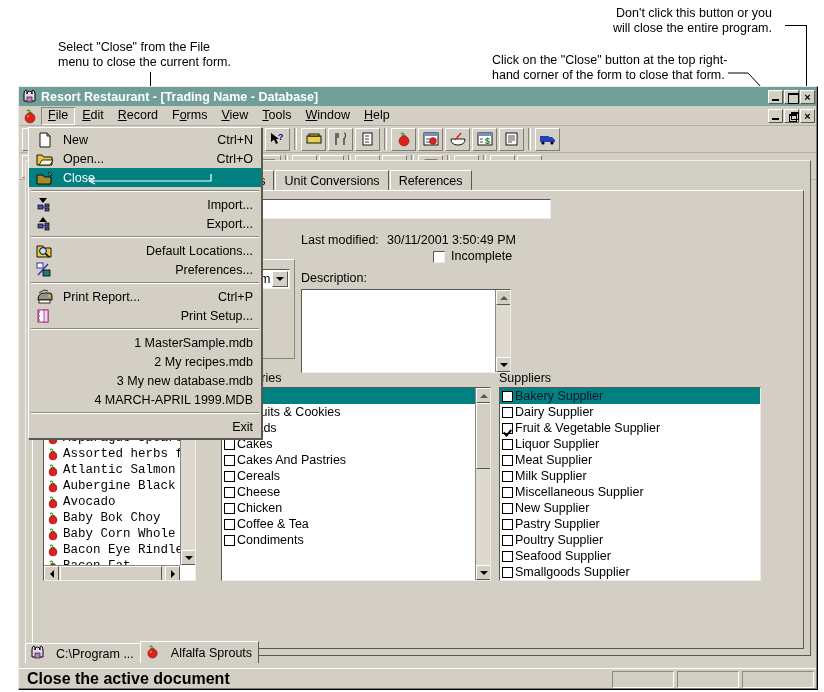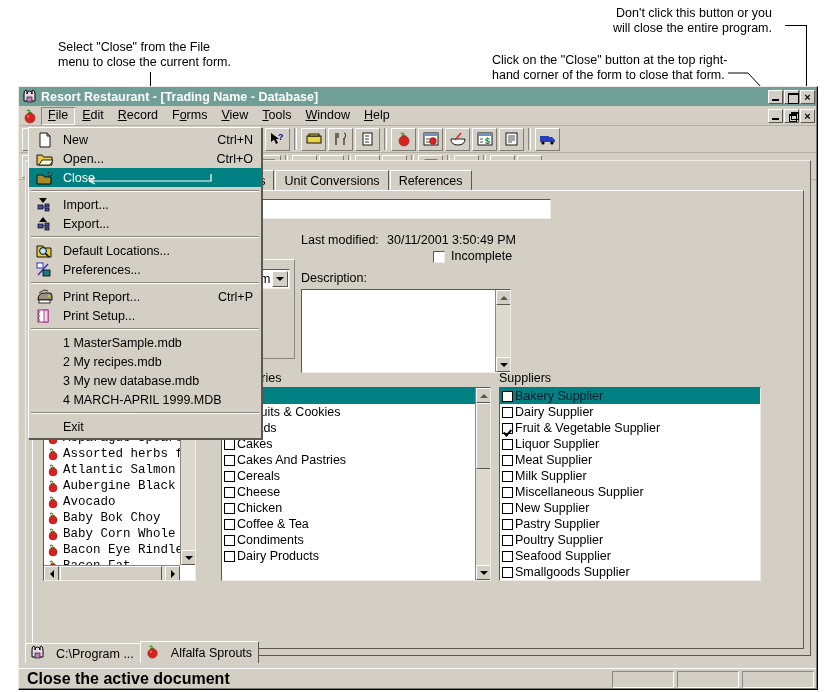--- a/index.html
+++ b/index.html
@@ -229,21 +229,21 @@
     position:absolute; left:28px; top:127px; width:234px;
     background:#d4cfc4;
     border-top:1px solid #ffffff; border-left:1px solid #ffffff;
     border-right:1px solid #5a5850; border-bottom:1px solid #5a5850;
     z-index: 50;
     padding: 2px 0;
     box-shadow: 1px 1px 0 #5a5850;
   }
   .mi {
     position:relative; height:19px; display:flex; align-items:center;
-    font-size:12.5px; color:#000; padding-left:34px; padding-right:8px;
+    font-size:12.5px; color:#000; padding-left:34px; padding-right:8px;justify-content:flex-end;
   }
   .mi .ic { position:absolute; left:6px; top:2px; width:20px; height:16px; }
   .mi .acc { margin-left:auto; font-size:12.5px; }
   .mi.hl { background:#008080; color:#ffffff; }
   .mi-sep { height:1px; margin:3px 2px 3px 2px; border-top:1px solid #8a8780; border-bottom:1px solid #ffffff; }
   .ul { text-decoration: underline; }
 
   
   .doctabs { position:absolute; left:6px; bottom:26px; height:21px; display:flex; align-items:flex-end; }
   .doctab {
@@ -818,24 +818,20 @@
                 <span>Chicken</span>
               </div>
             <div class="li">
                 <span class="cbx"></span>
                 <span>Coffee &amp; Tea</span>
               </div>
             <div class="li">
                 <span class="cbx"></span>
                 <span>Condiments</span>
               </div>
-            <div class="li">
-                <span class="cbx"></span>
-                <span>Dairy Products</span>
-              </div>
 
           </div>
           <div class="sbar-v" style="border-left:1px solid #8a8780;">
             <div class="sb-btn" style="top:0; left:0;">
                 <i class="arrow-up"></i>
               </div>
             <div class="sb-track" style="top:15px; left:0; right:0; bottom:15px;"></div>
             <div class="sb-thumb" style="top:15px; left:0; width:15px; height:66px;"></div>
             <div class="sb-btn" style="bottom:0; left:0;">
                 <i class="arrow-dn"></i>

